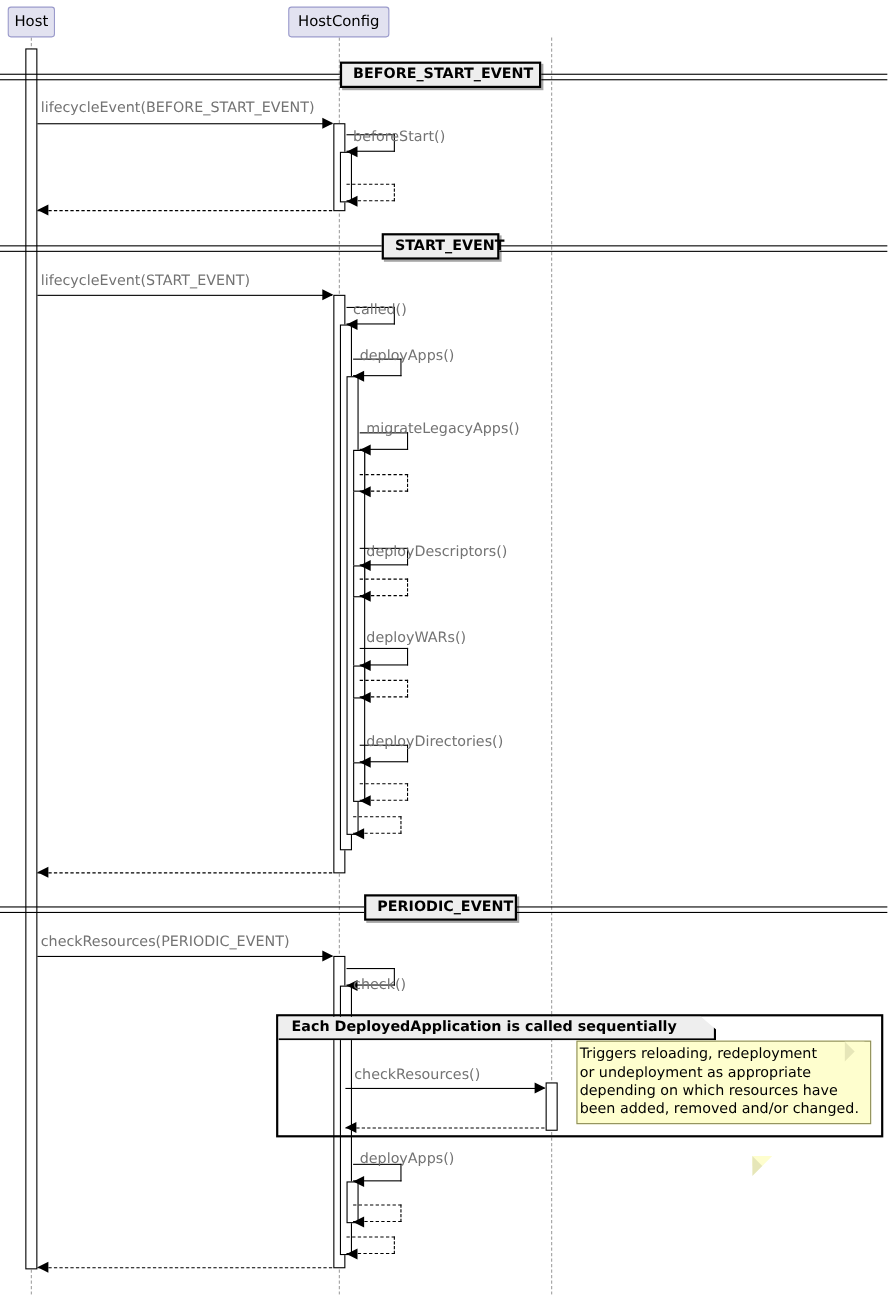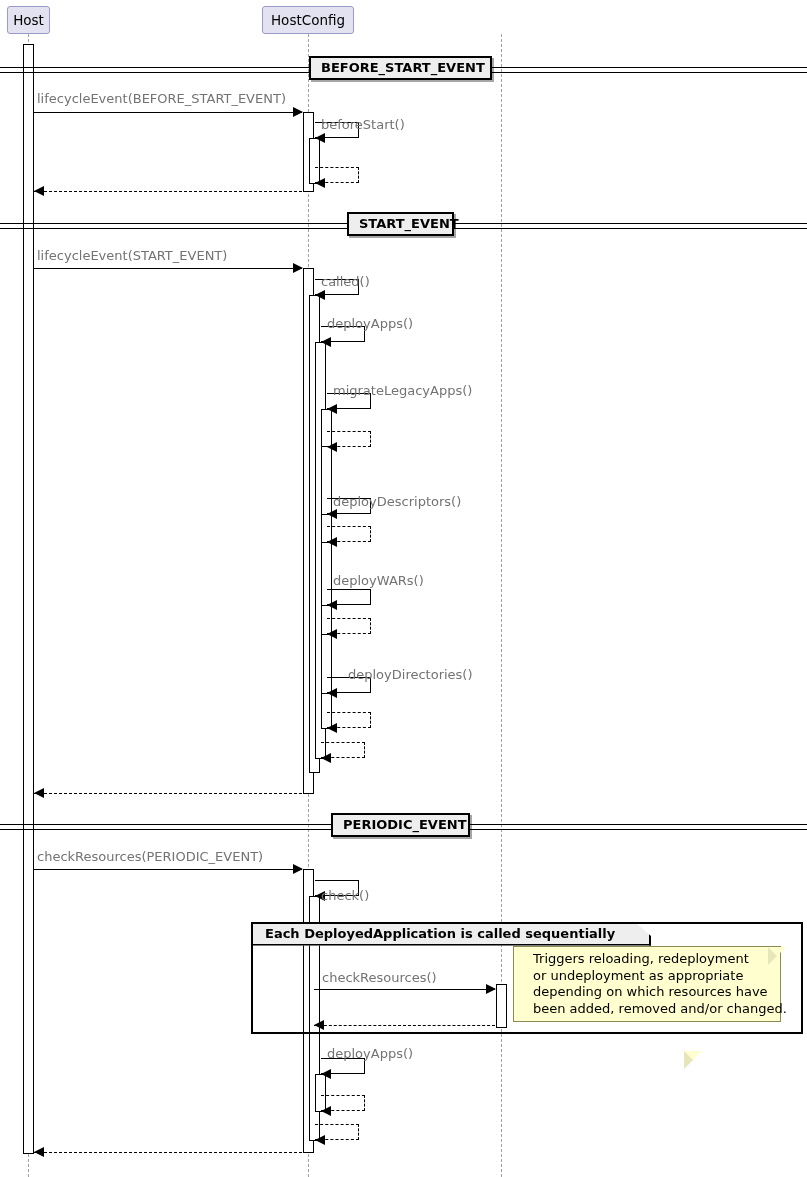--- a/index.html
+++ b/index.html
@@ -50,21 +50,21 @@
   .group{position:absolute;box-sizing:border-box;border:2px solid #000;background:transparent;}
   .grouphdr{position:absolute;box-sizing:border-box;background:#EEEEEE;
     border-right:2px solid #000;border-bottom:2px solid #000;
     font-weight:bold;font-size:13px;color:#000;white-space:nowrap;
     padding:2px 22px 2px 12px;line-height:1.2;
     clip-path:polygon(0 0,calc(100% - 14px) 0,100% 55%,100% 100%,0 100%);}
 
   
   .note{position:absolute;box-sizing:border-box;background:#FEFECE;
     border:1px solid #8A8A55;font-size:13px;color:#000;line-height:16.5px;
-    padding:4px 19px;white-space:pre;}
+    padding:4px 2px;white-space:pre;margin-left:11px;}
   .notefold{position:absolute;width:0;height:0;
     border-left:9px solid #E6E6B8;border-top:9px solid #FEFECE;
     border-right:9px solid transparent;border-bottom:9px solid transparent;}
 </style>
 </head>
 <body>
 
 <div id="canvas">
     <div class="lifeline" style="left: 28px; top: 34px; height: 1143px;"></div>
     <div class="lifeline" style="left: 308px; top: 34px; height: 1143px;"></div>
@@ -115,21 +115,21 @@
     <div class="msglabel" style="left: 333px; top: 479px; margin-top: 16px;">deployDescriptors()</div>
     <div class="selfbox ret" style="left: 327px; top: 526px; width: 44px; height: 16px;"></div>
     <div class="arrowL" style="left: 327px; top: 537px;"></div>
     <div class="selfbox" style="left: 327px; top: 589px; width: 44px; height: 16px;"></div>
     <div class="arrowL" style="left: 327px; top: 600px;"></div>
     <div class="msglabel" style="left: 333px; top: 574px;">deployWARs()</div>
     <div class="selfbox ret" style="left: 327px; top: 618px; width: 44px; height: 16px;"></div>
     <div class="arrowL" style="left: 327px; top: 629px;"></div>
     <div class="selfbox" style="left: 327px; top: 677px; width: 44px; height: 16px;"></div>
     <div class="arrowL" style="left: 327px; top: 688px;"></div>
-    <div class="msglabel" style="left: 348px; top: 668px;">deployDirectories()</div>
+    <div class="msglabel" style="left: 333px; top: 668px;">deployDirectories()</div>
     <div class="selfbox ret" style="left: 327px; top: 712px; width: 44px; height: 16px;"></div>
     <div class="arrowL" style="left: 327px; top: 723px;"></div>
     <div class="selfbox ret" style="left: 321px; top: 742px; width: 44px; height: 16px;"></div>
     <div class="arrowL" style="left: 321px; top: 753px;"></div>
     <div class="msgline ret" style="left: 34px; top: 793px; width: 268px;"></div>
     <div class="arrowL" style="left: 34px; top: 788px;"></div>
     <div class="msgline" style="left: 34px; top: 869px; width: 268px;"></div>
     <div class="arrowR" style="left: 293px; top: 864px;"></div>
     <div class="msglabel" style="left: 37px; top: 850px;">checkResources(PERIODIC_EVENT)</div>
     <div class="selfbox" style="left: 315px; top: 880px; width: 44px; height: 16px;"></div>

